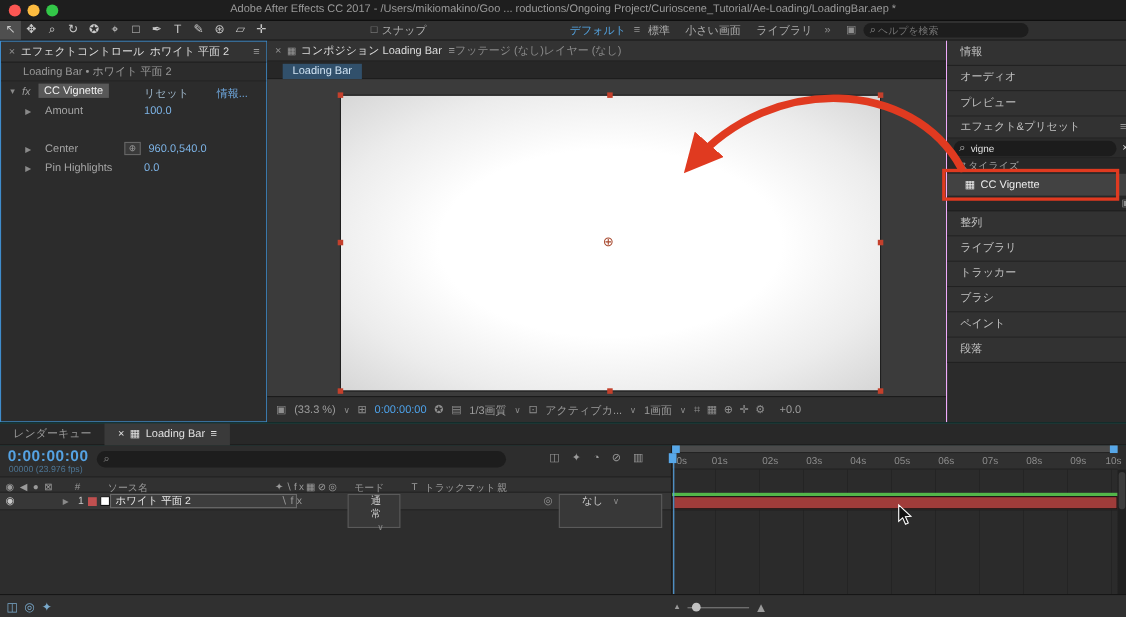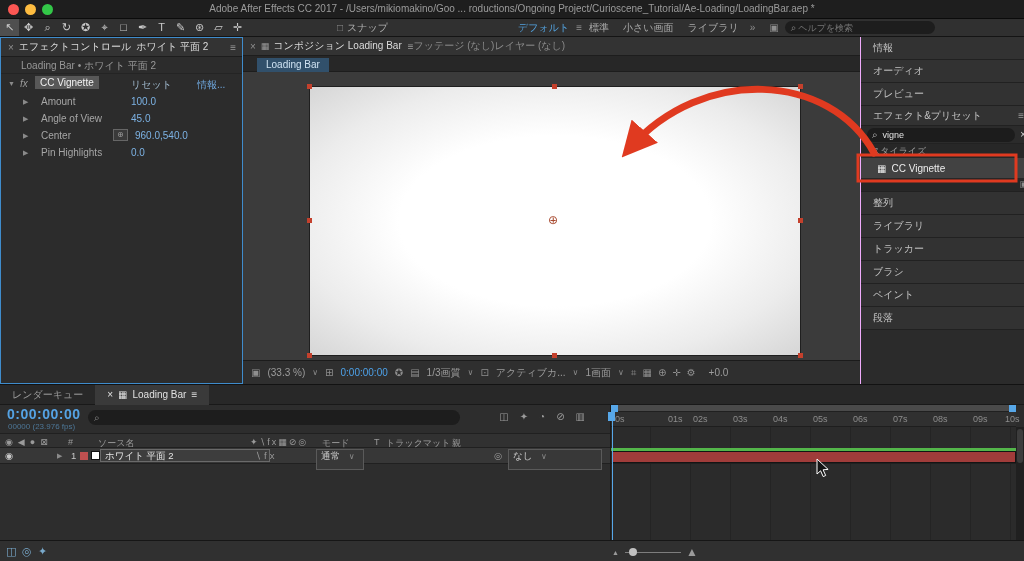--- a/index.html
+++ b/index.html
@@ -74,21 +74,21 @@
   .tl-tab{padding:0 12px;color:#9a9a9a;height:20px;line-height:20px}
   .tl-tab.active{background:#3a3a3a;color:#e0e0e0;display:flex;align-items:center;gap:5px}
   .tl-left{position:absolute;top:20px;left:0;width:610px;bottom:0;background:#2d2d2d}
   .tl-tc{position:absolute;left:7px;top:1px;font-size:14px;font-weight:bold;color:#55a3e4;letter-spacing:.5px}
   .tl-frame{position:absolute;left:8px;top:17px;font-size:8px;color:#4d7696}
   .tl-search{position:absolute;left:88px;top:5px;width:372px;height:15px;background:#1d1d1d;border-radius:8px;display:flex;align-items:center;padding:0 6px;color:#8a8a8a}
   .tl-iconrow{position:absolute;right:14px;top:6px;color:#9a9a9a;letter-spacing:11px;font-size:10px}
   .tl-colhdr{position:absolute;left:0;right:0;top:28px;height:15px;background:#313131;border-top:1px solid #202020;border-bottom:1px solid #202020;font-size:9px;color:#9a9a9a}
   .tl-layer{position:absolute;left:0;right:0;top:43px;height:16px;background:#373737;border-bottom:1px solid #202020;font-size:9.5px;color:#c8c8c8}
   .name-box{position:absolute;left:100px;top:1px;width:170px;height:13px;line-height:12px;padding-left:4px;border:1px solid #6a6a6a;background:#3d3d3d;color:#e6e6e6}
-  .dd{position:absolute;top:1px;height:21px;line-height:12px;border:1px solid #5a5a5a;background:#383838;color:#cfcfcf;padding:0 4px}
+  .dd{position:absolute;top:1px;height:31px;line-height:12px;border:1px solid #5a5a5a;background:#383838;color:#cfcfcf;padding:0 20px}
   .dd .chev{margin-left:6px}
   .tl-right{position:absolute;top:20px;left:610px;right:0;bottom:0;background:#2c2c2c;border-left:1px solid #191919}
   .wa-bar{position:absolute;top:0;left:0;right:8px;height:7px;background:#4a4a4a;border-bottom:1px solid #202020}
   .wa-hdl{position:absolute;top:0;width:7px;height:7px;background:#57a7e8}
   .ruler{position:absolute;top:7px;left:0;right:8px;height:15px;background:#303030;border-bottom:1px solid #1e1e1e;color:#8d8d8d;font-size:9px}
   .tick{position:absolute;top:2px}
   .tracks{position:absolute;top:22px;left:0;right:8px;bottom:0;
       background:repeating-linear-gradient(to right,#2b2b2b 0,#2b2b2b 39px,#242424 39px,#242424 40px)}
   .rowline{position:absolute;top:58px;left:0;right:8px;height:1px;background:#202020}
   .greenbar{position:absolute;top:43px;left:0;right:8px;height:3px;background:#53b64a}
@@ -160,25 +160,20 @@
       <span class="fx-chip abs" style="left:34px;top:0">CC Vignette</span>
       <span class="link-dim abs" style="left:130px;top:2px">リセット</span>
       <span class="link-blue abs" style="left:196px;top:2px">情報...</span>
     </div>
 
     <div class="abs" style="left:0;top:55px;right:0;height:17px">
       <span class="twirl abs" style="left:22px;top:5px">▶</span>
       <span class="prop-name abs" style="left:40px;top:3px">Amount</span>
       <span class="prop-value abs" style="left:130px;top:3px">100.0</span>
     </div>
-    <div class="abs" style="left:0;top:72px;right:0;height:17px">
-      <span class="twirl abs" style="left:22px;top:5px">▶</span>
-      <span class="prop-name abs" style="left:40px;top:3px">Angle of View</span>
-      <span class="prop-value abs" style="left:130px;top:3px">45.0</span>
-    </div>
     <div class="abs" style="left:0;top:89px;right:0;height:17px">
       <span class="twirl abs" style="left:22px;top:5px">▶</span>
       <span class="prop-name abs" style="left:40px;top:3px">Center</span>
       <span class="xh-chip abs" style="left:112px;top:2px">⊕</span>
       <span class="prop-value abs" style="left:134px;top:3px">960.0,540.0</span>
     </div>
     <div class="abs" style="left:0;top:106px;right:0;height:17px">
       <span class="twirl abs" style="left:22px;top:5px">▶</span>
       <span class="prop-name abs" style="left:40px;top:3px">Pin Highlights</span>
       <span class="prop-value abs" style="left:130px;top:3px">0.0</span>
@@ -313,21 +308,21 @@
       </div>
     </div>
 
     <div class="tl-right">
       <div class="wa-bar">
         <span class="wa-hdl" style="left:0"></span>
         <span class="wa-hdl" style="right:0"></span>
       </div>
       <div class="ruler">
         <span class="tick" style="left:4px">0s</span>
-        <span class="tick" style="left:57px">01s</span>
+        <span class="tick" style="left:36px">01s</span>
         <span class="tick" style="left:82px">02s</span>
         <span class="tick" style="left:122px">03s</span>
         <span class="tick" style="left:162px">04s</span>
         <span class="tick" style="left:202px">05s</span>
         <span class="tick" style="left:242px">06s</span>
         <span class="tick" style="left:282px">07s</span>
         <span class="tick" style="left:322px">08s</span>
         <span class="tick" style="left:362px">09s</span>
         <span class="tick" style="left:394px">10s</span>
       </div>

